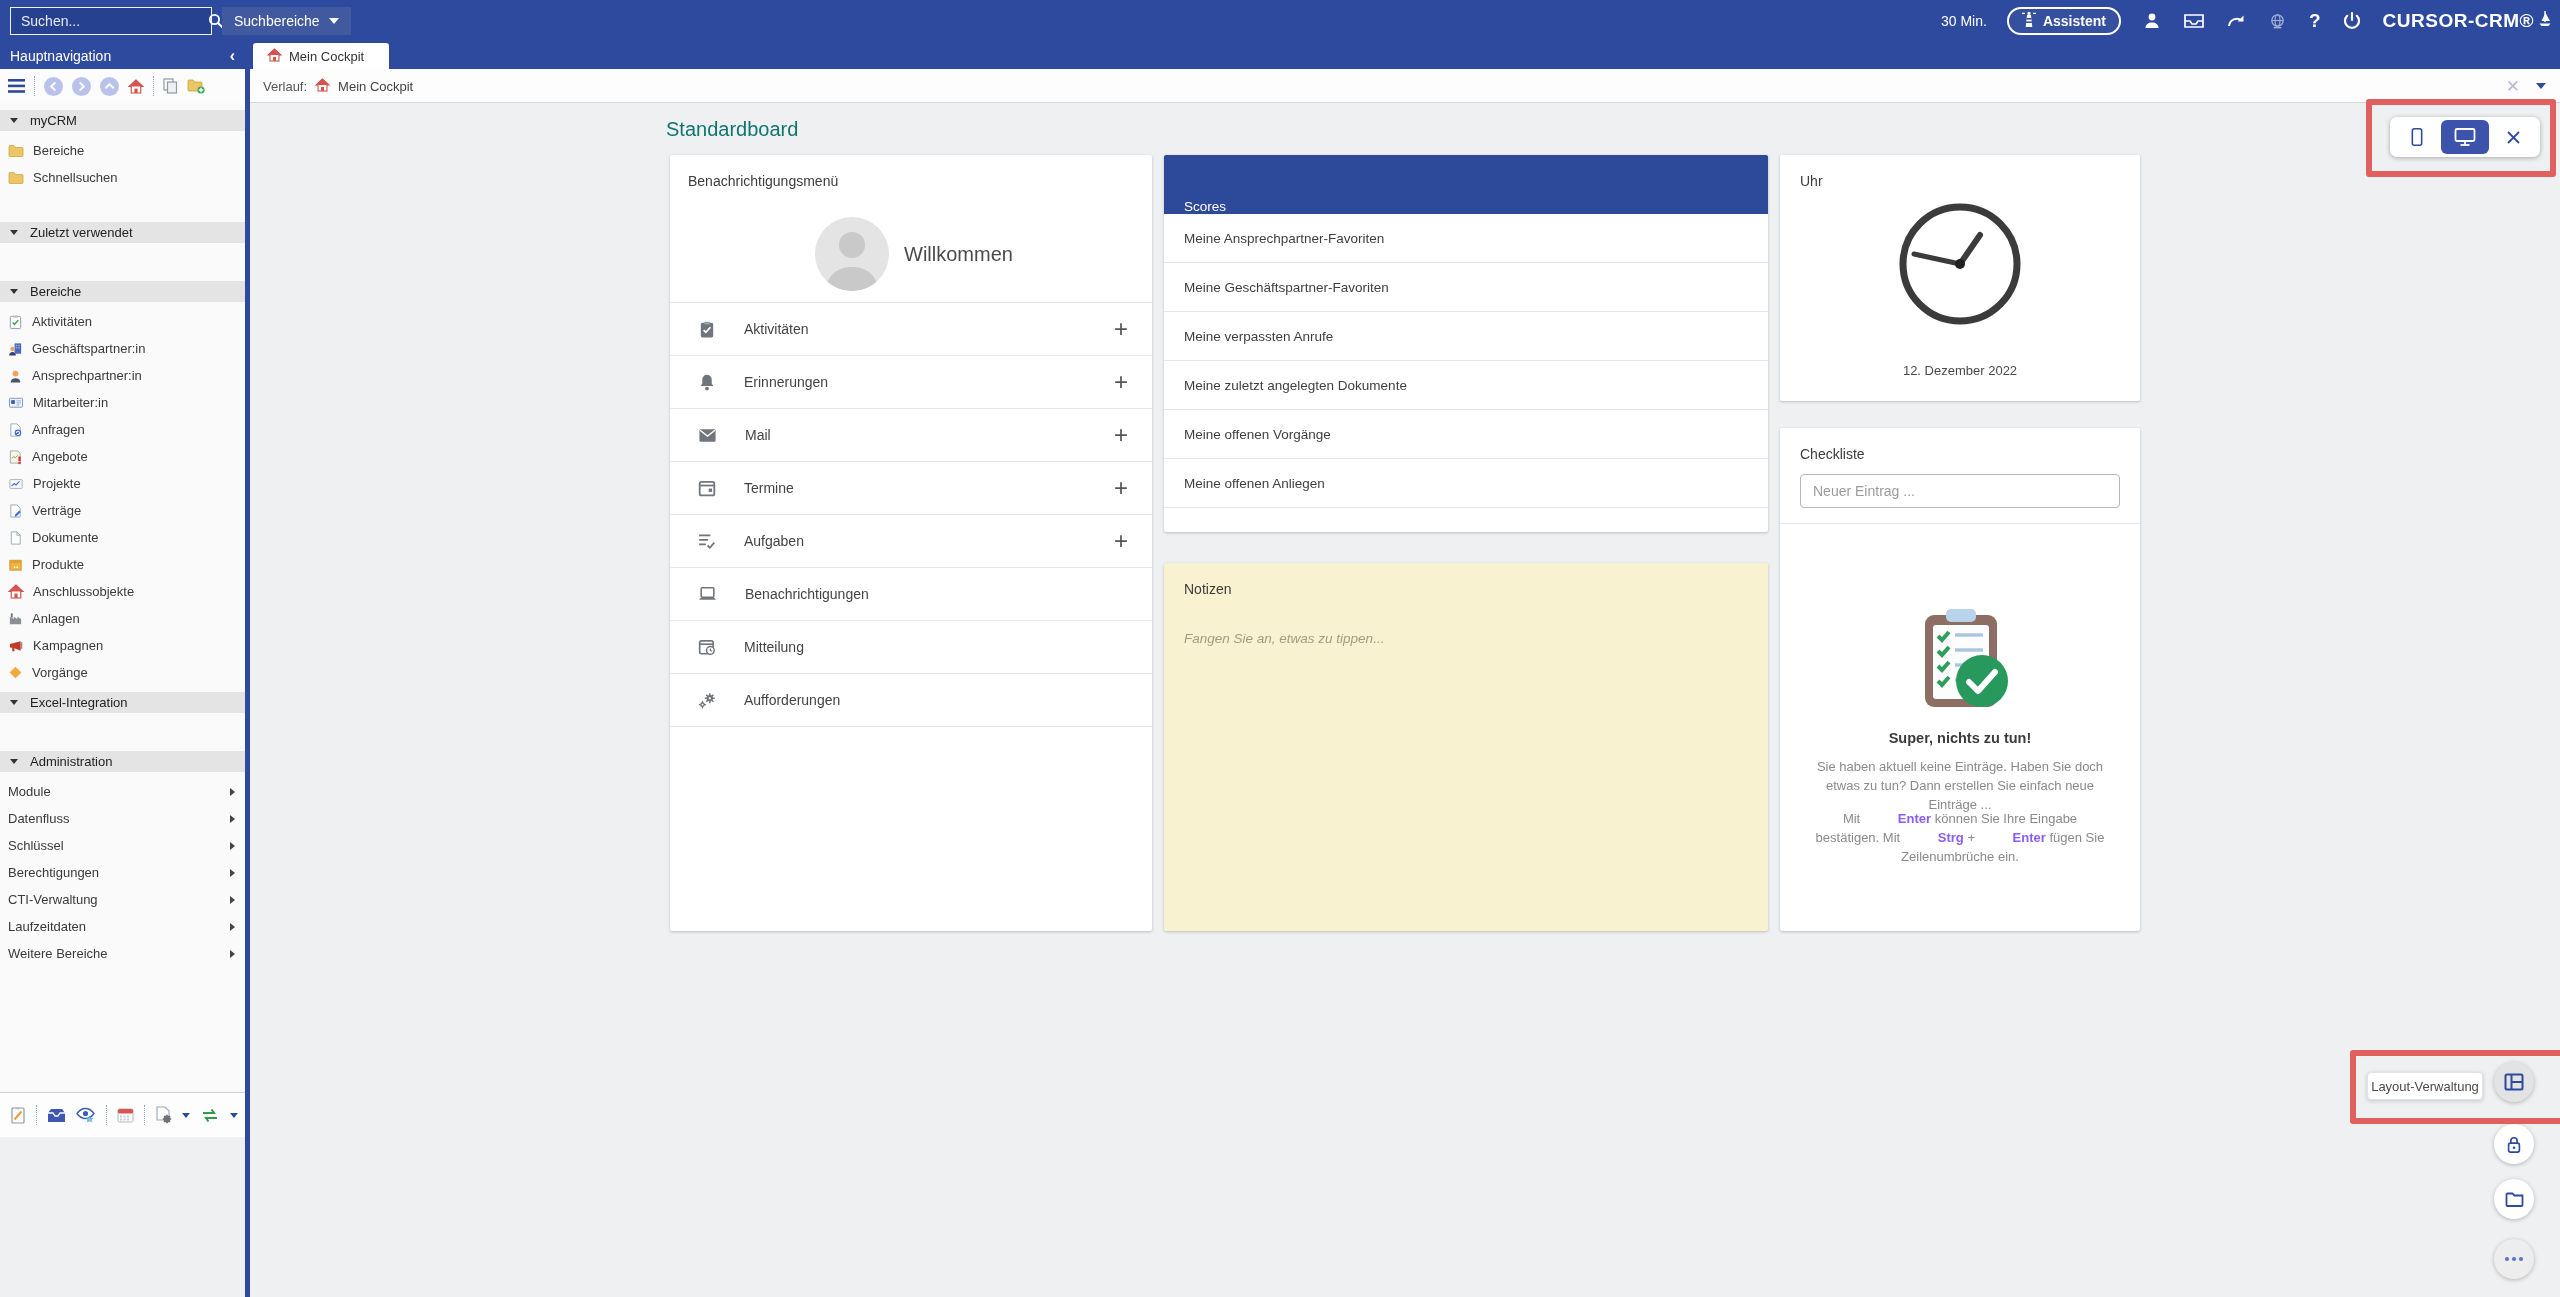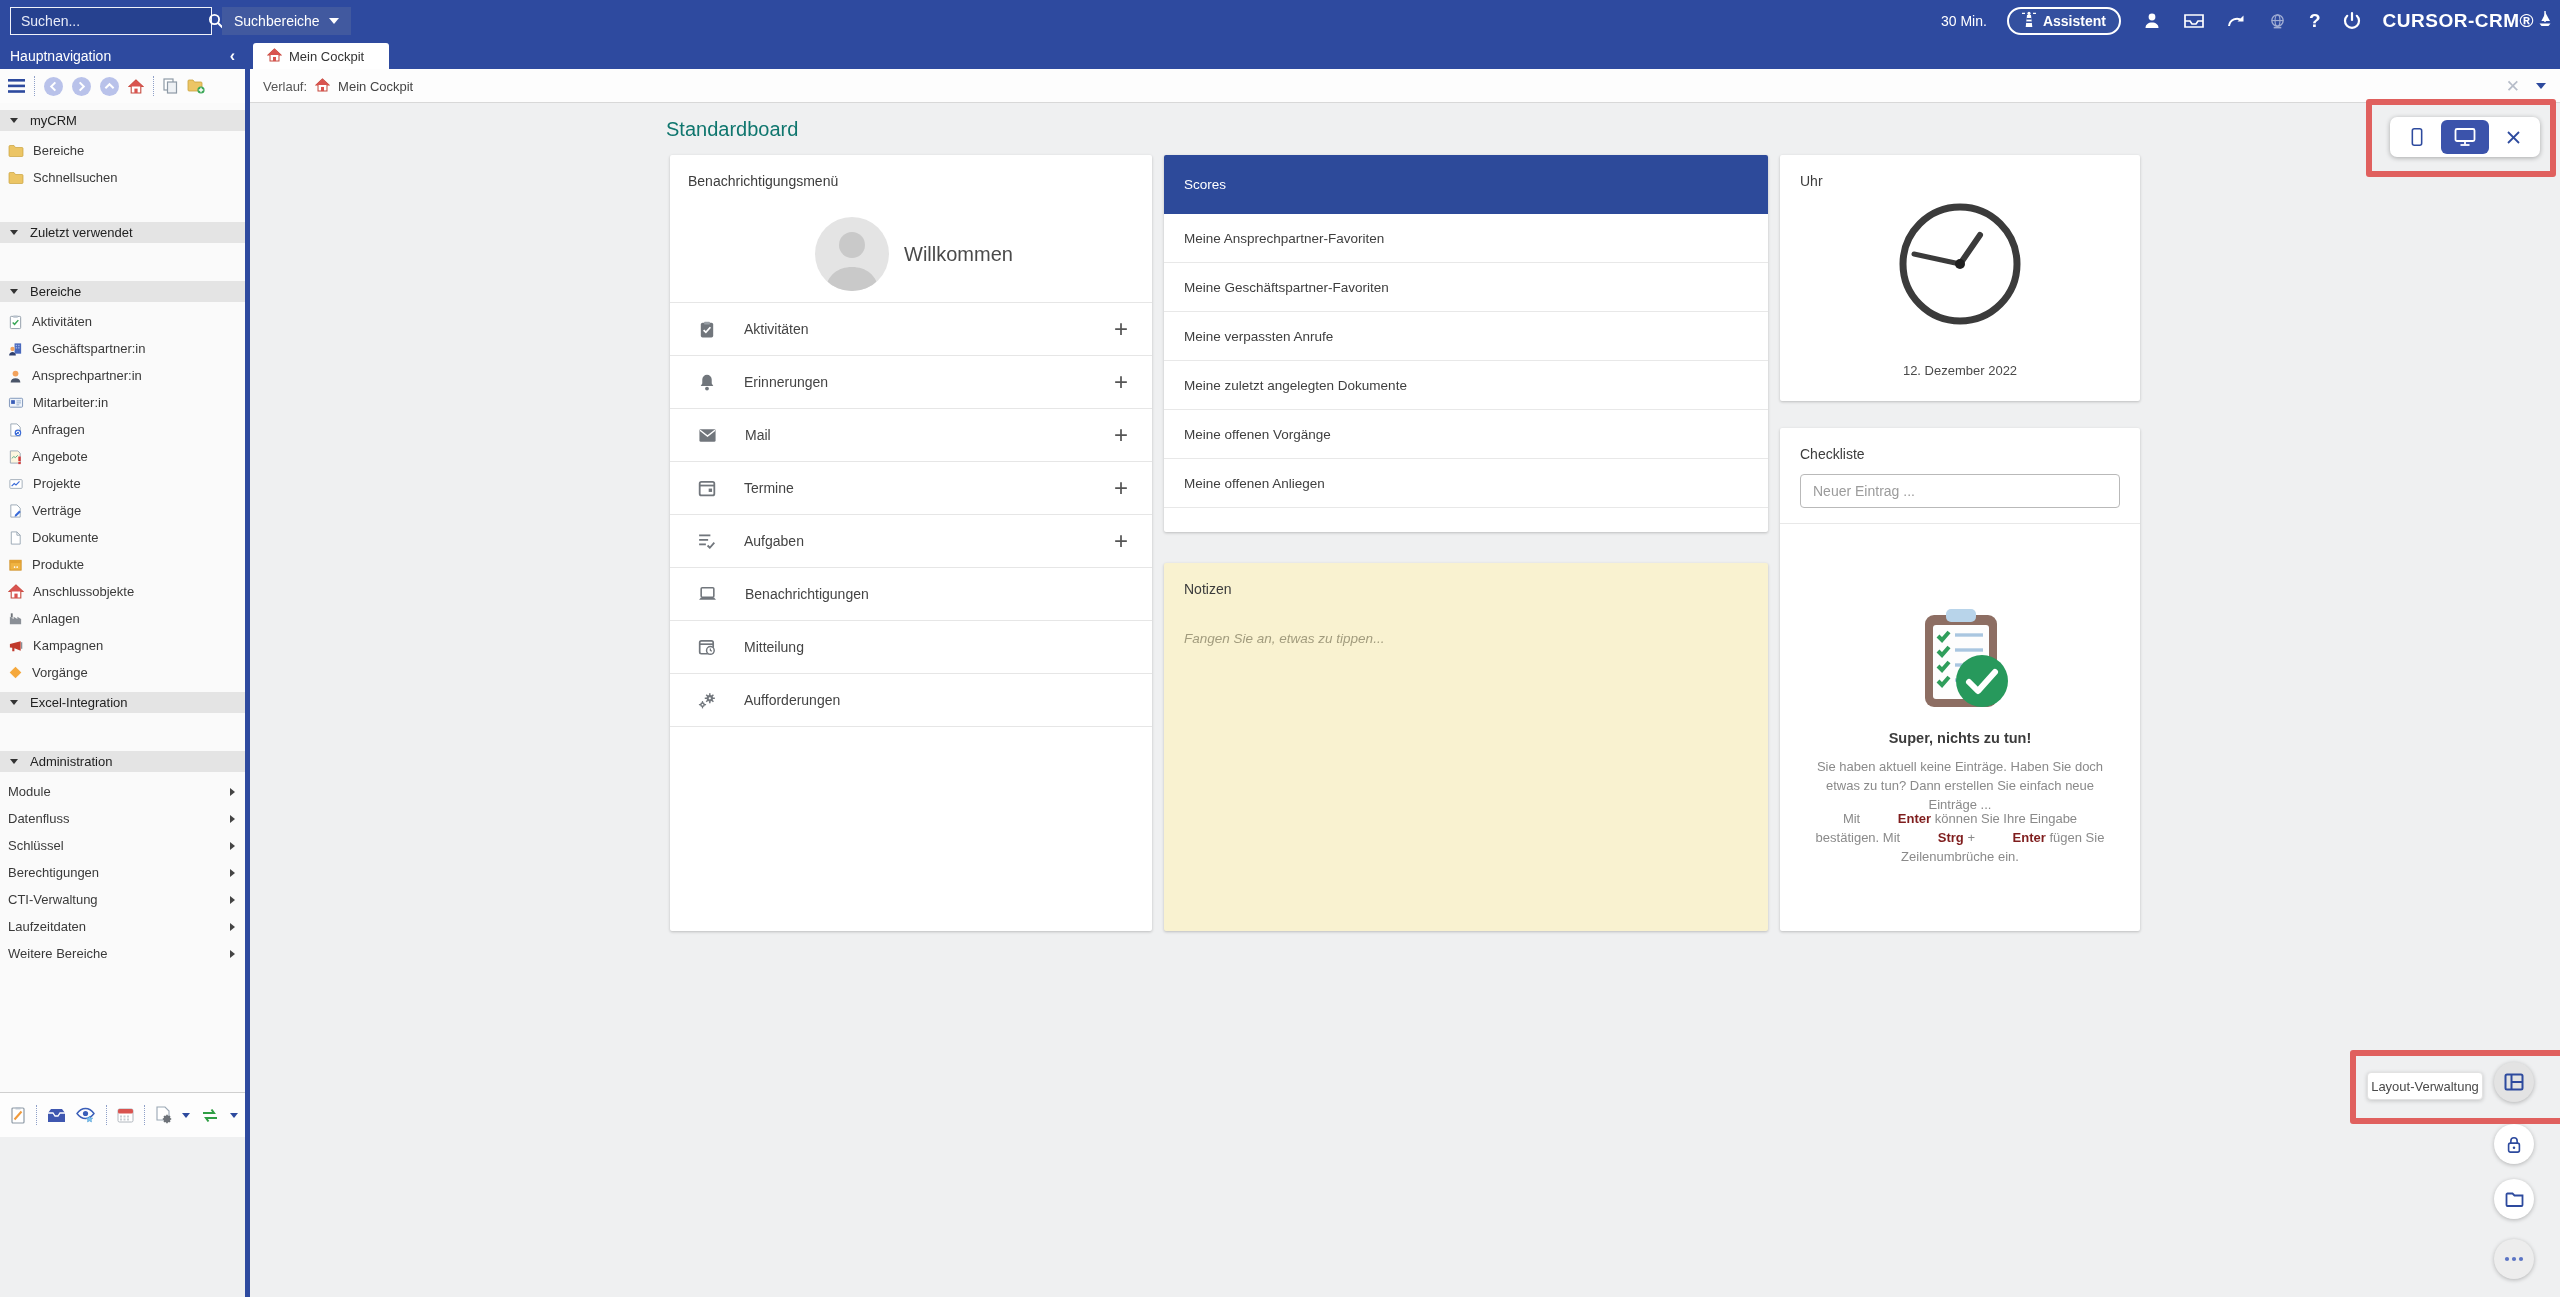--- a/index.html
+++ b/index.html
@@ -69,21 +69,21 @@
   .card-notif .card-title { position:absolute; left:18px; top:18px; }
   .avatar { position:absolute; left:145px; top:62px; width:74px; height:74px; border-radius:50%; background:#e4e4e4; overflow:hidden; }
   .welcome { position:absolute; left:234px; top:88px; font-size:20px; color:#4a4a4a; }
   .nrows { position:absolute; left:0; top:147px; width:482px; }
   .nrow { height:53px; border-top:1px solid #e6e6e6; display:flex; align-items:center; padding:0 24px 0 28px; gap:28px; cursor:pointer; }
   .nrow .lab { flex:1; font-size:14px; color:#444; }
   .nrow .plus { font-size:24px; font-weight:300; color:#555; cursor:pointer; }
   .nrows .endline { border-top:1px solid #e6e6e6; }
 
   .card-scores { left:914px; top:52px; width:604px; height:377px; }
-  .scores-head { height:59px; background:#2d4a9a; border-radius:2px 2px 0 0; display:flex; align-items:center; padding:0 20px; color:#fff; font-size:13.5px; cursor:pointer; }
+  .scores-head { height:59px; background:#2d4a9a; border-radius:2px 2px 0 0; display:flex; align-items:flex-end; padding:0 20px; color:#fff; font-size:13.5px; cursor:pointer; }
   .srow { height:49px; display:flex; align-items:center; padding:0 20px; font-size:13.5px; color:#3f3f3f; border-bottom:1px solid #e8e8e8; cursor:pointer; }
   .srow-empty { height:24px; }
 
   .card-notes { left:914px; top:460px; width:604px; height:368px; background:#f9f2d0; }
   .card-notes .card-title { position:absolute; left:20px; top:18px; }
   .notes-ph { position:absolute; left:20px; top:68px; font-size:13.5px; font-style:italic; color:#a29c7e; }
 
   .card-clock { left:1530px; top:52px; width:360px; height:246px; }
   .card-clock .card-title { position:absolute; left:20px; top:18px; }
   .clock-svg { position:absolute; left:115px; top:44px; }
@@ -92,21 +92,21 @@
   .card-check { left:1530px; top:325px; width:360px; height:503px; }
   .card-check .card-title { position:absolute; left:20px; top:18px; }
   .check-input { position:absolute; left:20px; top:46px; width:320px; height:34px; border:1px solid #b9b9b9; border-radius:4px;
     padding:0 12px; font-size:14px; color:#444; outline:none; font-family:inherit; background:#fff; }
   .check-input::placeholder { color:#9b9b9b; }
   .check-div { position:absolute; left:0; top:95px; width:360px; border-top:1px solid #e8e8e8; }
   .check-illu { position:absolute; left:125px; top:178px; }
   .check-title { position:absolute; left:0; top:302px; width:360px; text-align:center; font-size:14.5px; font-weight:bold; color:#3c3c3c; }
   .check-p { position:absolute; left:30px; width:300px; text-align:center; font-size:13px; color:#8a8a8a; line-height:1.45; }
   .check-p1 { top:330px; } .check-p2 { top:382px; }
-  .check-p .b { font-weight:bold; color:#7f1d1d;margin-left:34px; }
+  .check-p .b { font-weight:bold; color:#8b5cf6;margin-left:34px; }
 
   
   .annot { position:absolute; border:6px solid #e0605e; border-radius:3px; pointer-events:none; }
   .annot-top { left:2366px; top:99px; width:190px; height:78px; }
   .annot-bot { left:2350px; top:1050px; width:220px; height:74px; }
   .device-bar { position:absolute; left:2390px; top:117px; width:150px; height:40px; background:#fff; border-radius:7px;
     box-shadow:0 1px 5px rgba(0,0,0,.3); display:flex; align-items:center; padding:3px; }
   .dev-btn { flex:1; height:34px; display:flex; align-items:center; justify-content:center; cursor:pointer; border-radius:6px; }
   .dev-btn.sel { background:#3b53ab; }
   .tooltip { position:absolute; left:2367px; top:1072px; width:116px; height:28px; background:#fff; border:1px solid #e2e2e2;

